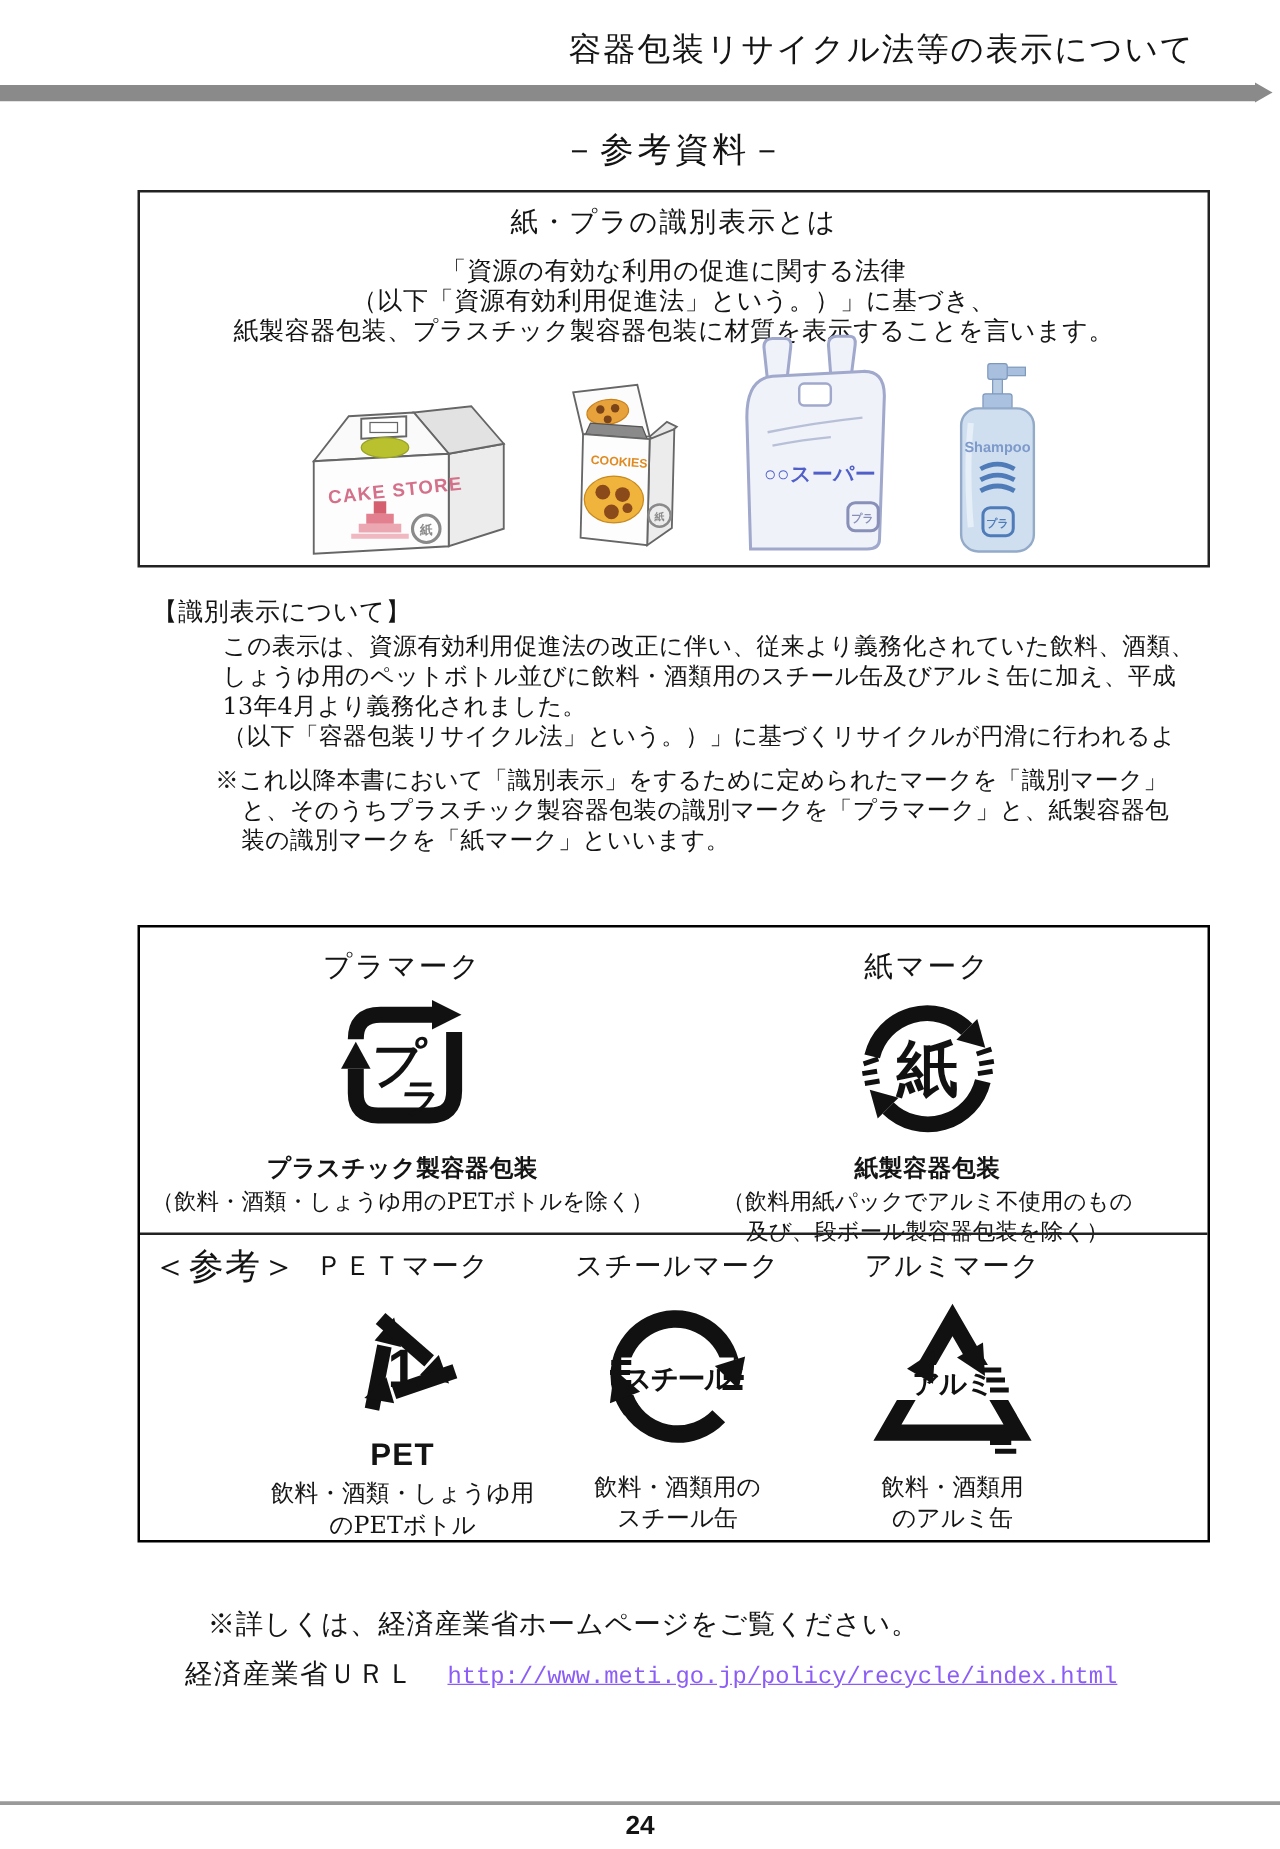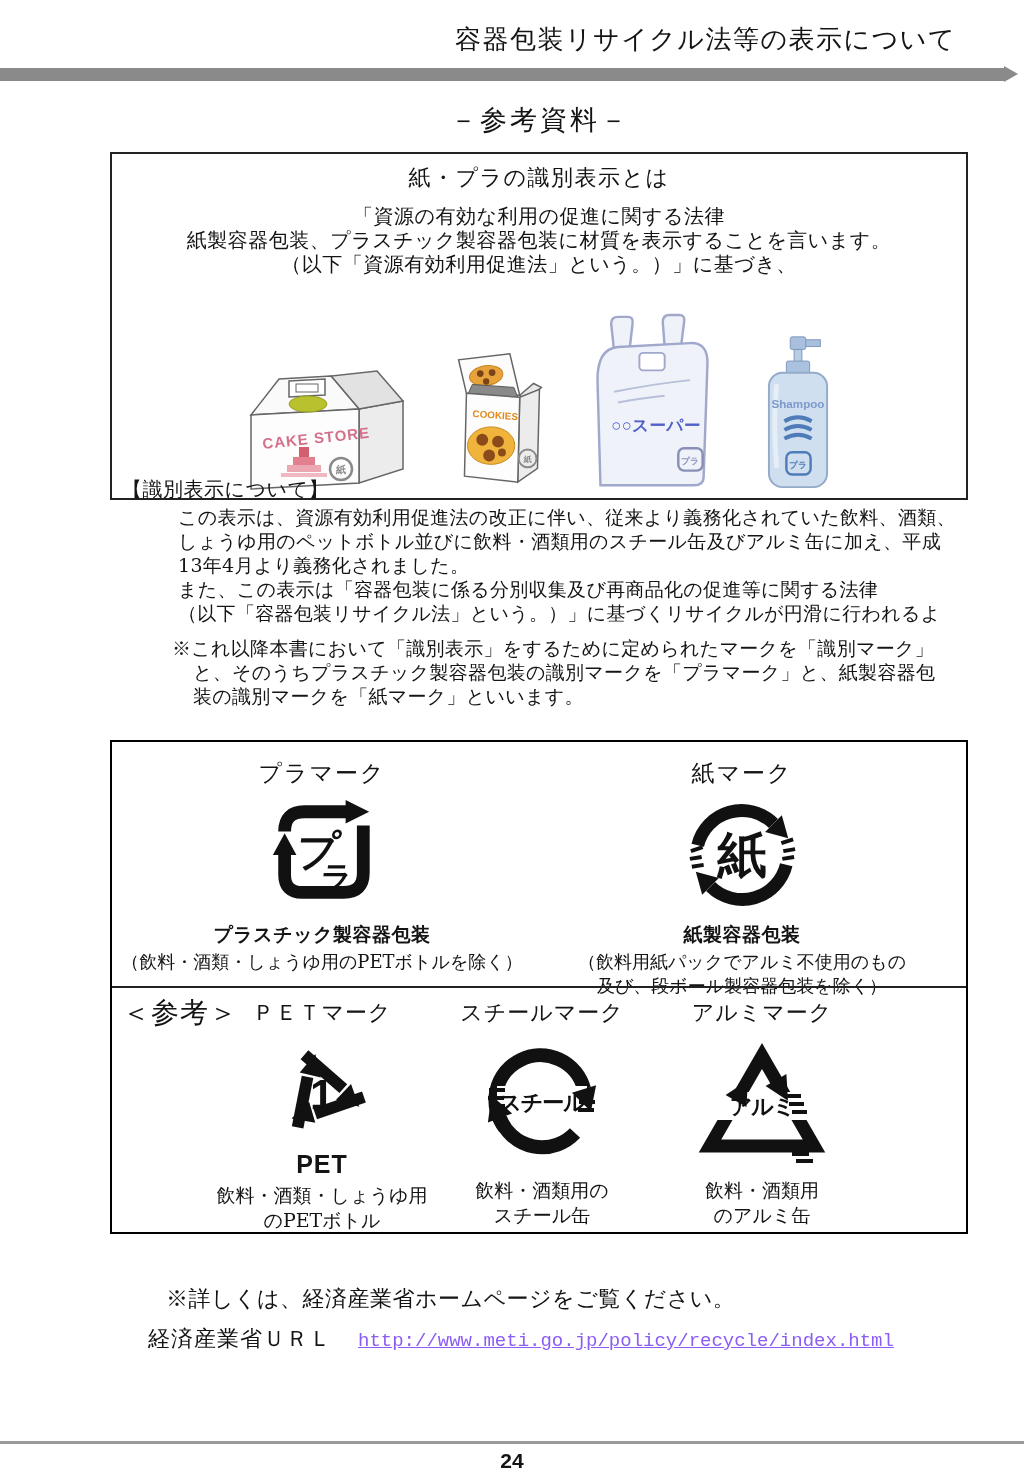--- a/index.html
+++ b/index.html
@@ -9,21 +9,21 @@
   .nowrap{white-space:nowrap;}
 
   
   .header-title{top:22px;right:68px;font-size:26px;letter-spacing:1.5px;}
   .header-bar{top:68px;left:0;width:1004px;height:13px;background:#8a8a8a;}
   .header-bar-tip{top:66px;left:1004px;width:0;height:0;
      border-left:14px solid #8a8a8a;border-top:8.5px solid transparent;border-bottom:8.5px solid transparent;}
   .doc-title{top:102px;left:0;width:1024px;text-align:center;font-size:27px;letter-spacing:3px;padding-left:28px;}
 
   
-  .box1{left:110px;top:152px;width:858px;height:348px;border:2px solid #222;box-sizing:border-box;}
+  .box1{left:110px;top:152px;width:858px;height:302px;border:2px solid #222;box-sizing:border-box;}
   .box1-title{margin-top:9px;text-align:center;font-size:22px;letter-spacing:1.5px;}
   .box1-par{margin-top:11px;text-align:center;font-size:20px;line-height:24px;letter-spacing:0.5px;}
   .products{position:absolute;left:0;right:0;bottom:6px;display:flex;justify-content:center;
             align-items:flex-end;gap:36px;}
 
   
   .ident{left:122px;top:476px;width:860px;}
   .ident-h{font-size:20px;letter-spacing:0.5px;}
   .ident-par{margin-left:56px;margin-top:2px;font-size:19px;line-height:24px;letter-spacing:0.3px;}
   .ident-note{margin-left:50px;margin-top:11px;font-size:19px;line-height:24px;letter-spacing:0.3px;}
@@ -65,22 +65,22 @@
 
 <div class="abs header-title nowrap">容器包装リサイクル法等の表示について</div>
 <div class="abs header-bar"></div>
 <div class="abs header-bar-tip"></div>
 <div class="abs doc-title nowrap">－参考資料－</div>
 
 <div class="abs box1">
   <div class="box1-title">紙・プラの識別表示とは</div>
   <div class="box1-par">
     <div class="nowrap">「資源の有効な利用の促進に関する法律</div>
+    <div class="nowrap">（以下「資源有効利用促進法」という。）」に基づき、</div>
     <div class="nowrap">紙製容器包装、プラスチック製容器包装に材質を表示することを言います。</div>
-    <div class="nowrap">（以下「資源有効利用促進法」という。）」に基づき、</div>
   </div>
 
   <div class="products">
 
     <svg width="175" height="135" viewBox="0 0 175 135">
       <polygon points="118,52 162,44 162,112 118,126" fill="#ececec" stroke="#666" stroke-width="1.5"></polygon>
       <polygon points="118,52 90,19 136,14 162,44" fill="#e2e2e2" stroke="#666" stroke-width="1.5"></polygon>
       <polygon points="10,58 38,22 90,19 118,52" fill="#fafafa" stroke="#666" stroke-width="1.5"></polygon>
       <polygon points="10,58 118,52 118,126 10,132" fill="#fdfdfd" stroke="#666" stroke-width="1.5"></polygon>
       <polygon points="48,24 84,22 84,38 48,40" fill="#fff" stroke="#666" stroke-width="1.5"></polygon>
@@ -143,21 +143,20 @@
     </svg>
   </div>
 </div>
 
 <div class="abs ident">
   <div class="ident-h nowrap">【識別表示について】</div>
   <div class="ident-par">
     <div class="nowrap">この表示は、資源有効利用促進法の改正に伴い、従来より義務化されていた飲料、酒類、</div>
     <div class="nowrap">しょうゆ用のペットボトル並びに飲料・酒類用のスチール缶及びアルミ缶に加え、平成</div>
     <div class="nowrap">13年4月より義務化されました。</div>
-    <div class="nowrap">また、この表示は「容器包装に係る分別収集及び再商品化の促進等に関する法律</div>
     <div class="nowrap">（以下「容器包装リサイクル法」という。）」に基づくリサイクルが円滑に行われるよ</div>
   </div>
   <div class="ident-note">
     <div class="nowrap">※これ以降本書において「識別表示」をするために定められたマークを「識別マーク」</div>
     <div class="nowrap cont">と、そのうちプラスチック製容器包装の識別マークを「プラマーク」と、紙製容器包</div>
     <div class="nowrap cont">装の識別マークを「紙マーク」といいます。</div>
   </div>
 </div>
 
 <div class="abs box2">

